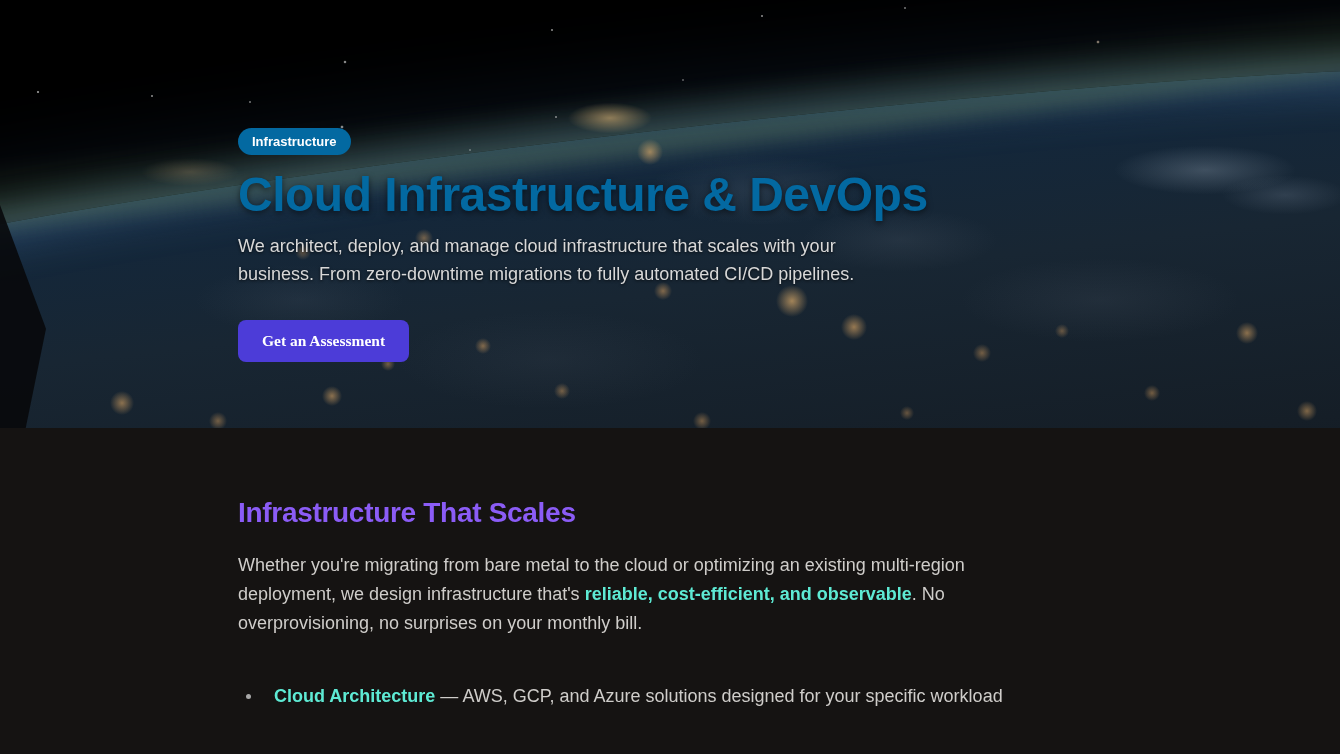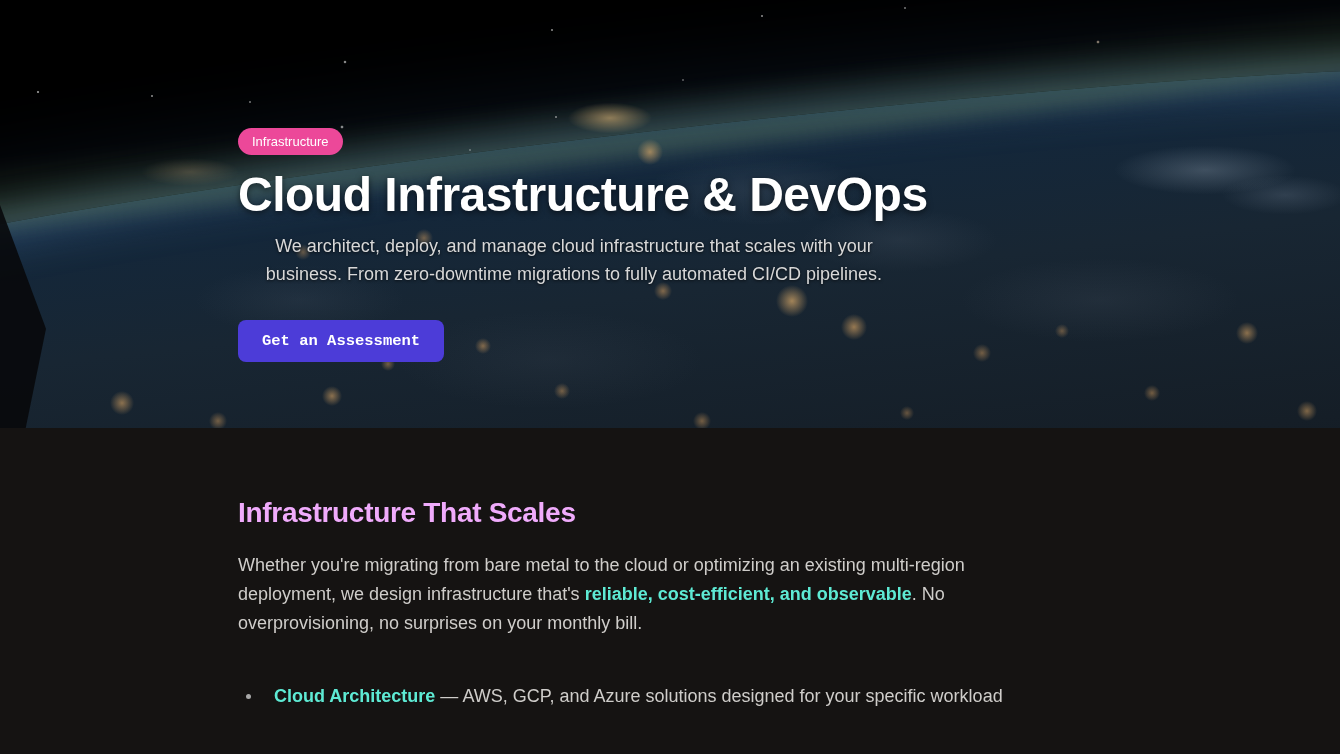--- a/index.html
+++ b/index.html
@@ -66,33 +66,33 @@
     radial-gradient(circle at 1062px 331px, rgba(255,185,105,.35), transparent 7px),
     radial-gradient(circle at 1247px 333px, rgba(255,190,110,.50), transparent 11px),
     radial-gradient(circle at 1152px 393px, rgba(255,185,105,.40), transparent 8px),
     radial-gradient(circle at 1307px 411px, rgba(255,190,110,.45), transparent 10px),
     radial-gradient(circle at 907px 413px, rgba(255,185,105,.35), transparent 7px),
     radial-gradient(ellipse 70px 20px at 190px 172px, rgba(225,185,130,.22), transparent 70%); }
   .panel-silhouette { position:absolute; left:0; top:205px; width:46px; height:225px;
     background:#08090b; clip-path:polygon(0 0,100% 55%,55% 100%,0 100%); opacity:.9; }
 
   .hero-content { position:relative; z-index:2; padding-top:128px; }
-  .badge { display:inline-block; background:#ec4899; color:#fff; font-size:13px;
-    font-weight:400; line-height:1; padding:7px 14px; border-radius:999px; }
-  h1 { margin-top:12px; color:#ffffff; font-size:48px; line-height:1.15; font-weight:700;
+  .badge { display:inline-block; background:#0369a1; color:#fff; font-size:13px;
+    font-weight:700; line-height:1; padding:7px 14px; border-radius:999px; }
+  h1 { margin-top:12px; color:#0369a1; font-size:48px; line-height:1.15; font-weight:700;
     letter-spacing:-.5px; text-shadow:0 2px 6px rgba(0,0,0,.55); }
   .subtitle { margin-top:10px; max-width:672px; color:#d8d8d8; font-size:18px;
-    line-height:28px; text-shadow:0 1px 3px rgba(0,0,0,.7);text-align:center; }
+    line-height:28px; text-shadow:0 1px 3px rgba(0,0,0,.7); }
   .cta { display:inline-block; margin-top:32px; background:#4c3cd8; color:#fff;
     border:none; border-radius:8px; padding:12px 24px; font-size:15.5px; font-weight:700;
-    font-family:Liberation Mono, monospace; cursor:pointer; }
+    font-family:Liberation Serif, serif; cursor:pointer; }
 
   
   .content { background:#151312; padding:68px 0 80px; }
-  .content h2 { color:#f0abfc; font-size:28px; line-height:34px; font-weight:700;
+  .content h2 { color:#8b5cf6; font-size:28px; line-height:34px; font-weight:700;
     letter-spacing:-.3px; }
   .content h2.first { margin-bottom:21px; }
   .body-text { color:#cfcdca; font-size:18px; line-height:29px; max-width:810px;
     margin-bottom:44px; }
   .body-text strong, .offer-list strong { color:#5eead4; font-weight:700; }
   .content h2.second { margin-bottom:20px; }
   .offer-list { list-style:none; }
   .offer-list li { position:relative; padding-left:36px; color:#cfcdca; font-size:18px;
     line-height:29px; }
   .offer-list li .dot { position:absolute; left:8px; top:12px; width:5px; height:5px;

